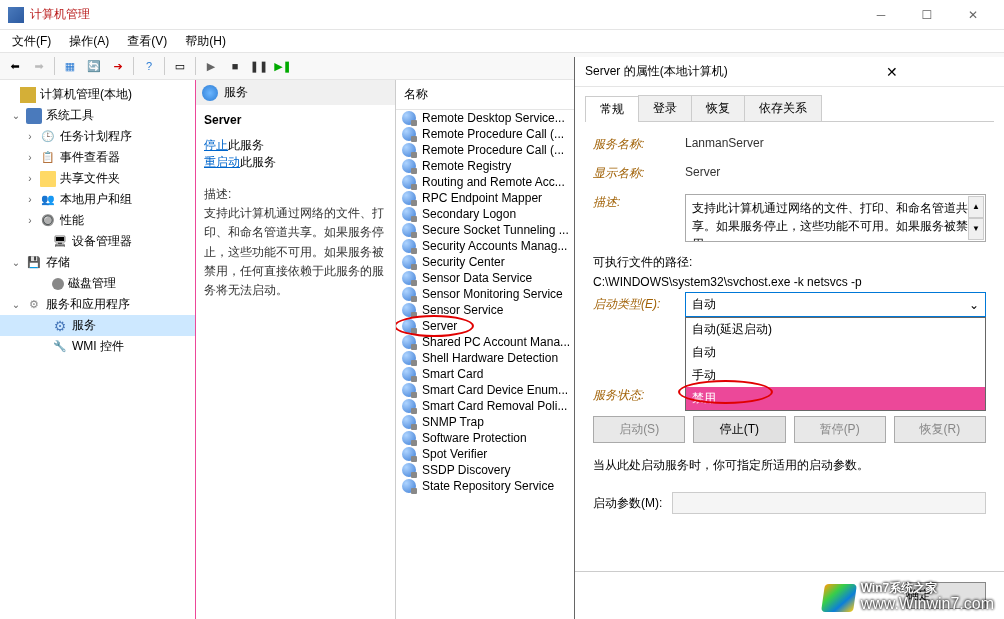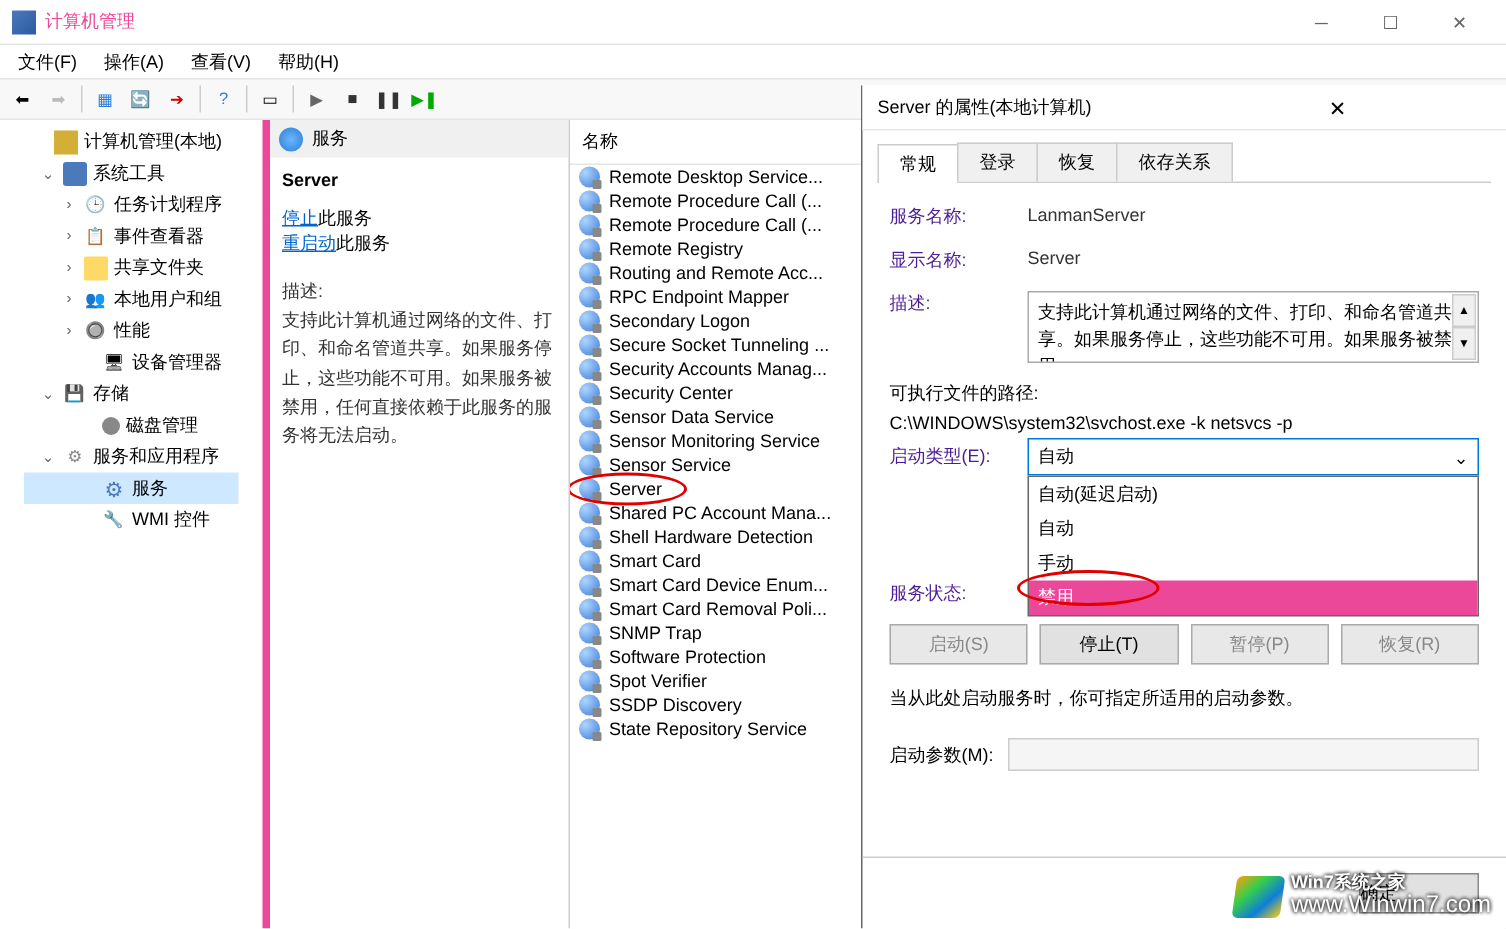--- a/index.html
+++ b/index.html
@@ -1,28 +1,28 @@
 <!DOCTYPE html>
 <html><head>
 <meta charset="utf-8">
 <style>
 * { box-sizing: border-box; margin: 0; padding: 0; font-family: "Microsoft YaHei", "Segoe UI", sans-serif; font-size: 12px; }
 body { background: #fff; width: 1004px; height: 619px; overflow: hidden; position: relative; }
 .titlebar { height: 30px; background: #fff; display: flex; align-items: center; padding: 0 8px; border-bottom: 1px solid #e5e5e5; }
 .titlebar .icon { width: 16px; height: 16px; background: linear-gradient(135deg,#4a7abc,#2c5aa0); margin-right: 6px; }
-.titlebar .title { flex: 1; color: #ec4899; }
+.titlebar .title { flex: 1; color: #b91c1c; }
 .winbtns { display: flex; gap: 0; }
 .winbtn { width: 46px; height: 30px; display: flex; align-items: center; justify-content: center; color: #666; cursor: pointer; }
 .menubar { height: 22px; display: flex; align-items: center; padding: 0 4px; gap: 2px; }
 .menubar span { padding: 2px 8px; cursor: pointer; }
 .toolbar { height: 28px; border-top: 1px solid #e5e5e5; border-bottom: 1px solid #e5e5e5; display: flex; align-items: center; padding: 0 4px; gap: 2px; background: #f8f8f8; }
 .tbtn { width: 22px; height: 22px; display: flex; align-items: center; justify-content: center; cursor: pointer; border-radius: 2px; font-size: 11px; }
 .tsep { width: 1px; height: 18px; background: #ccc; margin: 0 2px; }
 .main { display: flex; height: calc(100% - 80px); }
-.tree { width: 180px; border-right: 5px solid #ec4899; overflow-y: auto; padding: 4px 16px; background: #fff; }
+.tree { width: 196px; border-right: 1px solid #ec4899; overflow-y: auto; padding: 4px 0; background: #fff; }
 .tnode { display: flex; align-items: center; padding: 2px 4px; cursor: pointer; white-space: nowrap; }
 .tnode.sel { background: #cde8ff; }
 .texp { width: 12px; text-align: center; color: #666; font-size: 10px; }
 .ticon { width: 16px; height: 16px; margin: 0 4px; display: inline-flex; align-items: center; justify-content: center; font-size: 11px; }
 .i-comp { background: #d4af37; }
 .i-tool { background: #4a7abc; border-radius: 2px; }
 .i-gear { color: #888; }
 .i-fold { background: #ffd966; border-radius: 1px; }
 .i-disk { background: #888; border-radius: 50%; width: 12px; height: 12px; }
 .i-svc { color: #4a7abc; font-size: 14px; }
@@ -42,21 +42,21 @@
 .redoval { position: absolute; border: 2px solid #e00000; border-radius: 50%; pointer-events: none; }
 .dialog { position: absolute; top: 57px; right: 0; width: 430px; height: calc(100% - 57px); background: #fff; border-left: 1px solid #666; display: flex; flex-direction: column; z-index: 10; }
 .dlg-title { height: 30px; display: flex; align-items: center; padding: 0 10px; background: #fff; border-bottom: 1px solid #e5e5e5; }
 .dlg-title span { flex: 1; }
 .dlg-close { width: 30px; text-align: center; cursor: pointer; font-size: 14px; }
 .tabs { display: flex; border-bottom: 1px solid #ccc; margin: 8px 10px 0 10px; }
 .tab { padding: 4px 14px; border: 1px solid #ccc; border-bottom: none; margin-right: -1px; background: #f0f0f0; cursor: pointer; position: relative; }
 .tab.active { background: #fff; top: 1px; }
 .dlg-body { padding: 14px 18px; flex: 1; overflow: hidden; position: relative; }
 .frow { display: flex; margin-bottom: 12px; align-items: flex-start; }
-.flabel { width: 92px; color: #4c1d95; }
+.flabel { width: 92px; color: #a16207; font-style: italic; }
 .fval { flex: 1; color: #333; }
 .descbox { flex: 1; border: 1px solid #aaa; padding: 4px 6px; height: 48px; overflow: hidden; line-height: 1.5; position: relative; }
 .descbox .updown { position: absolute; right: 1px; top: 1px; bottom: 1px; width: 16px; display: flex; flex-direction: column; }
 .descbox .updown div { flex: 1; background: #f0f0f0; border: 1px solid #ccc; display: flex; align-items: center; justify-content: center; font-size: 8px; cursor: pointer; }
 .selectwrap { position: relative; flex: 1; }
 .selectbox { border: 1px solid #0078d7; padding: 3px 6px; background: #fff; cursor: pointer; display: flex; justify-content: space-between; align-items: center; }
 .dropdown { position: absolute; top: 100%; left: 0; right: 0; border: 1px solid #666; background: #fff; z-index: 20; }
 .dropdown .opt { padding: 3px 6px; cursor: pointer; }
 .dropdown .opt.hl { background: #ec4899; color: #fff; }
 .btnrow { display: flex; gap: 8px; margin: 10px 0 14px 0; }

